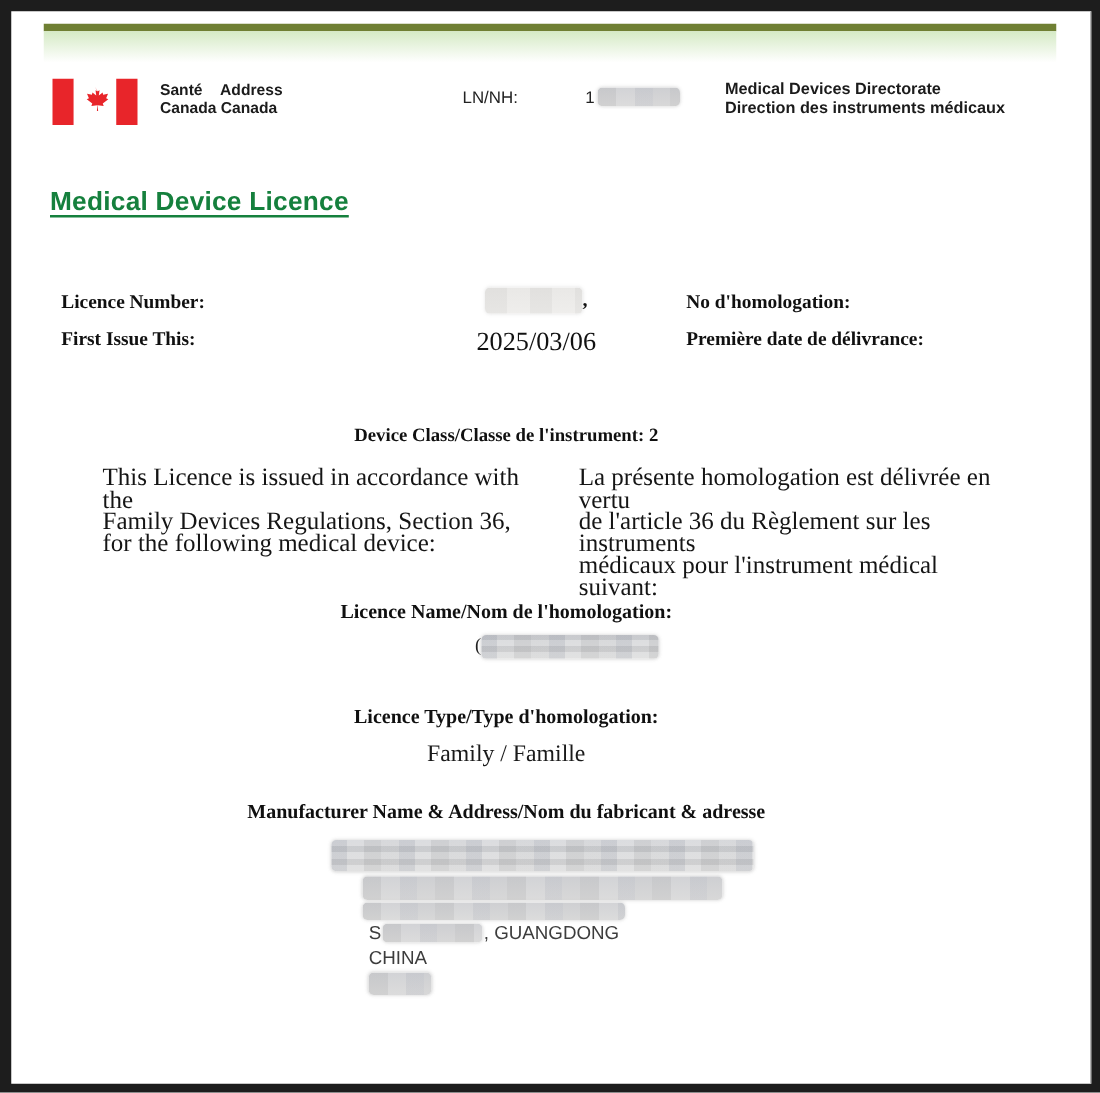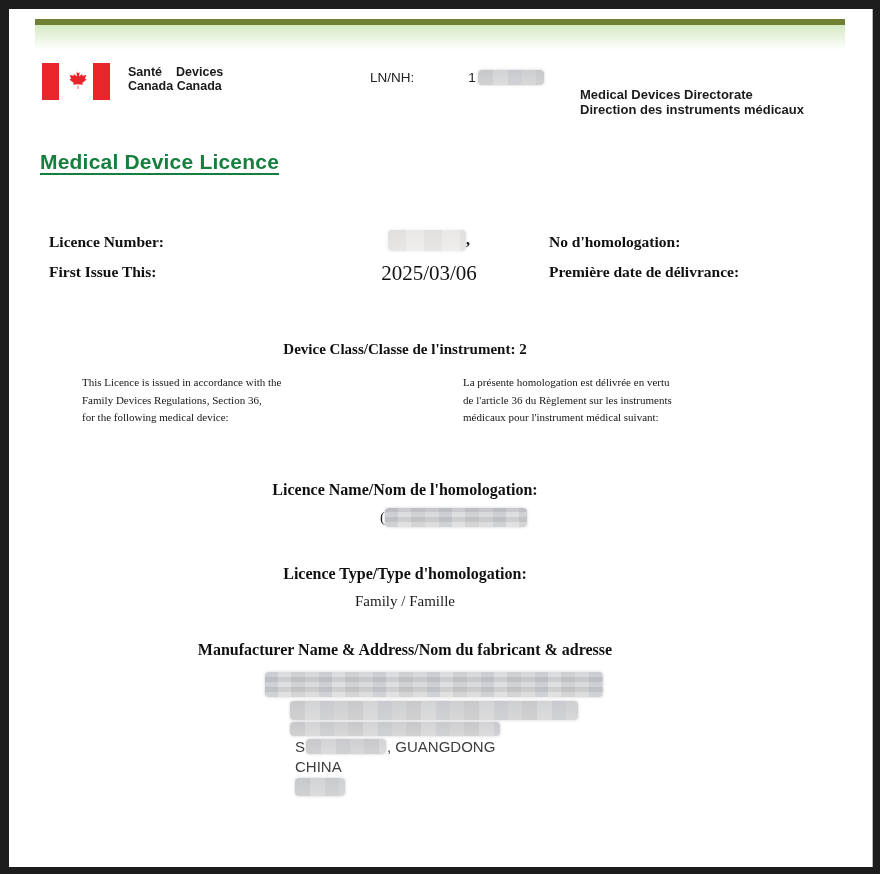--- a/index.html
+++ b/index.html
@@ -27,45 +27,45 @@
   .flag{left:33px;top:54px;width:68px;height:37px;display:flex;}
   .flag .red{width:17px;background:var(--flag-red,#e8252a);}
   .flag .white{width:34px;background:#fff;display:flex;align-items:center;justify-content:center;}
   .flag svg{width:30px;height:30px;fill:var(--flag-red,#e8252a);}
 
   .wordmark{left:119px;top:56px;font-size:12.5px;font-weight:bold;line-height:14px;color:#1b1b1b;}
   .wordmark .gap{display:inline-block;width:14px;}
 
   .lnnh{left:361px;top:61px;font-size:13.5px;color:#222;display:flex;align-items:center;}
   .lnnh .val{margin-left:54px;}
-  .directorate{left:571px;top:54px;font-size:13px;font-weight:bold;line-height:15px;color:#1b1b1b;margin-top:24px;}
+  .directorate{left:571px;top:54px;font-size:13px;font-weight:bold;line-height:15px;color:#1b1b1b;}
 
   
   .title{top:141px;font-size:21px;font-weight:bold;
     text-decoration:underline;text-decoration-thickness:2px;text-underline-offset:4px;
     color:#15803d;letter-spacing:0.2px;}
   .title-en{left:31px;}
   .title-fr{right:27px;}
   .lbl{font-family:"Liberation Serif",serif;font-weight:bold;font-size:15.5px;color:#101010;}
   .col-left{left:40px;width:260px;text-align:left;}
   .col-mid{left:300px;width:240px;text-align:center;}
   .col-right{left:540px;width:310px;text-align:left;}
   .row1{top:224px;} .row2{top:254px;}
   .date-val{font-family:"Liberation Serif",serif;font-size:21px;color:#111;top:252px;}
 
   .center-line{left:0;width:792px;text-align:center;}
   .device-class{top:332px;font-size:15px;}
   .section-lbl{font-size:16px;}
 
-  .para{font-family:"Liberation Serif",serif;font-size:11px;line-height:17.5px;color:#151515;}
+  .para{font-family:"Liberation Serif",serif;font-size:20px;line-height:17.5px;color:#151515;}
   .para-en{left:73px;top:365px;width:340px;}
   .para-fr{left:454px;top:365px;width:350px;}
   .para div{display:block;}
 
-  .family-val{top:584px;font-family:"Liberation Serif",serif;font-size:15px;}
+  .family-val{top:584px;font-family:"Liberation Serif",serif;font-size:19px;}
 
   
   .addr{font-size:15px;color:var(--address-text,#3d3d3d);}
   .addr-row{display:flex;align-items:center;}
 
   
   .redact{
     border-radius:4px;
     background-image:
       repeating-linear-gradient(90deg, rgba(60,70,95,0.10) 0 13px, rgba(0,0,0,0) 13px 26px,
@@ -104,21 +104,21 @@
     <div class="white">
       <svg viewBox="0 0 512 512">
         <path d="M256 40 l32 66 30-16 -10 72 52-44 7 33 67-13 -26 61 30 13 -76 59 13 33 -83-11 7 80 h-17 l7-80 -83 11 13-33 -76-59 30-13 -26-61 67 13 7-33 52 44 -10-72 30 16 z"></path>
       </svg>
     </div>
     <div class="red"></div>
   </div>
 
   <div class="abs wordmark">
     <div>
-      <span>Santé</span><span class="gap"></span><span>Devices</span>
+      <span>Santé</span><span class="gap"></span><span>Address</span>
     </div>
     <div>Canada Canada</div>
   </div>
 
   <div class="abs lnnh">
     <span>LN/NH:</span>
     <span class="val">1</span>
     <span class="redact redact--mid" style="width:66px;height:15px;margin-left:2px;"></span>
   </div>
 

